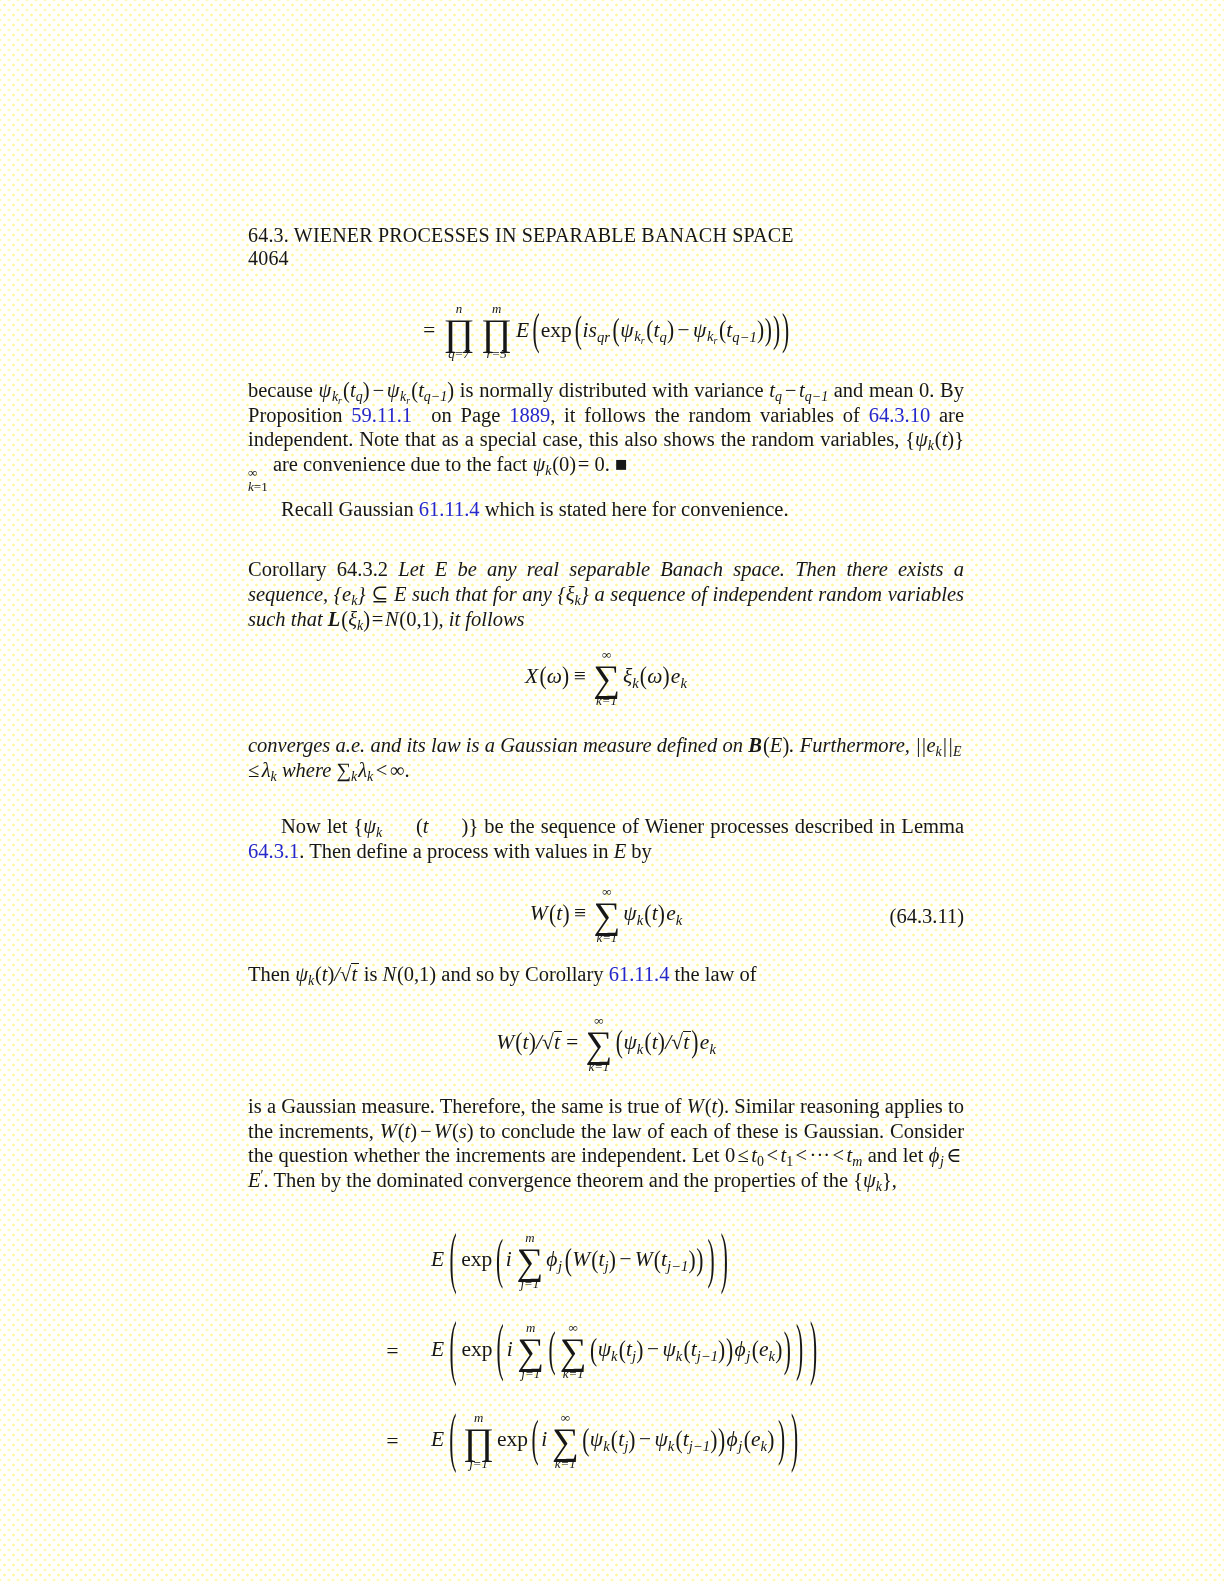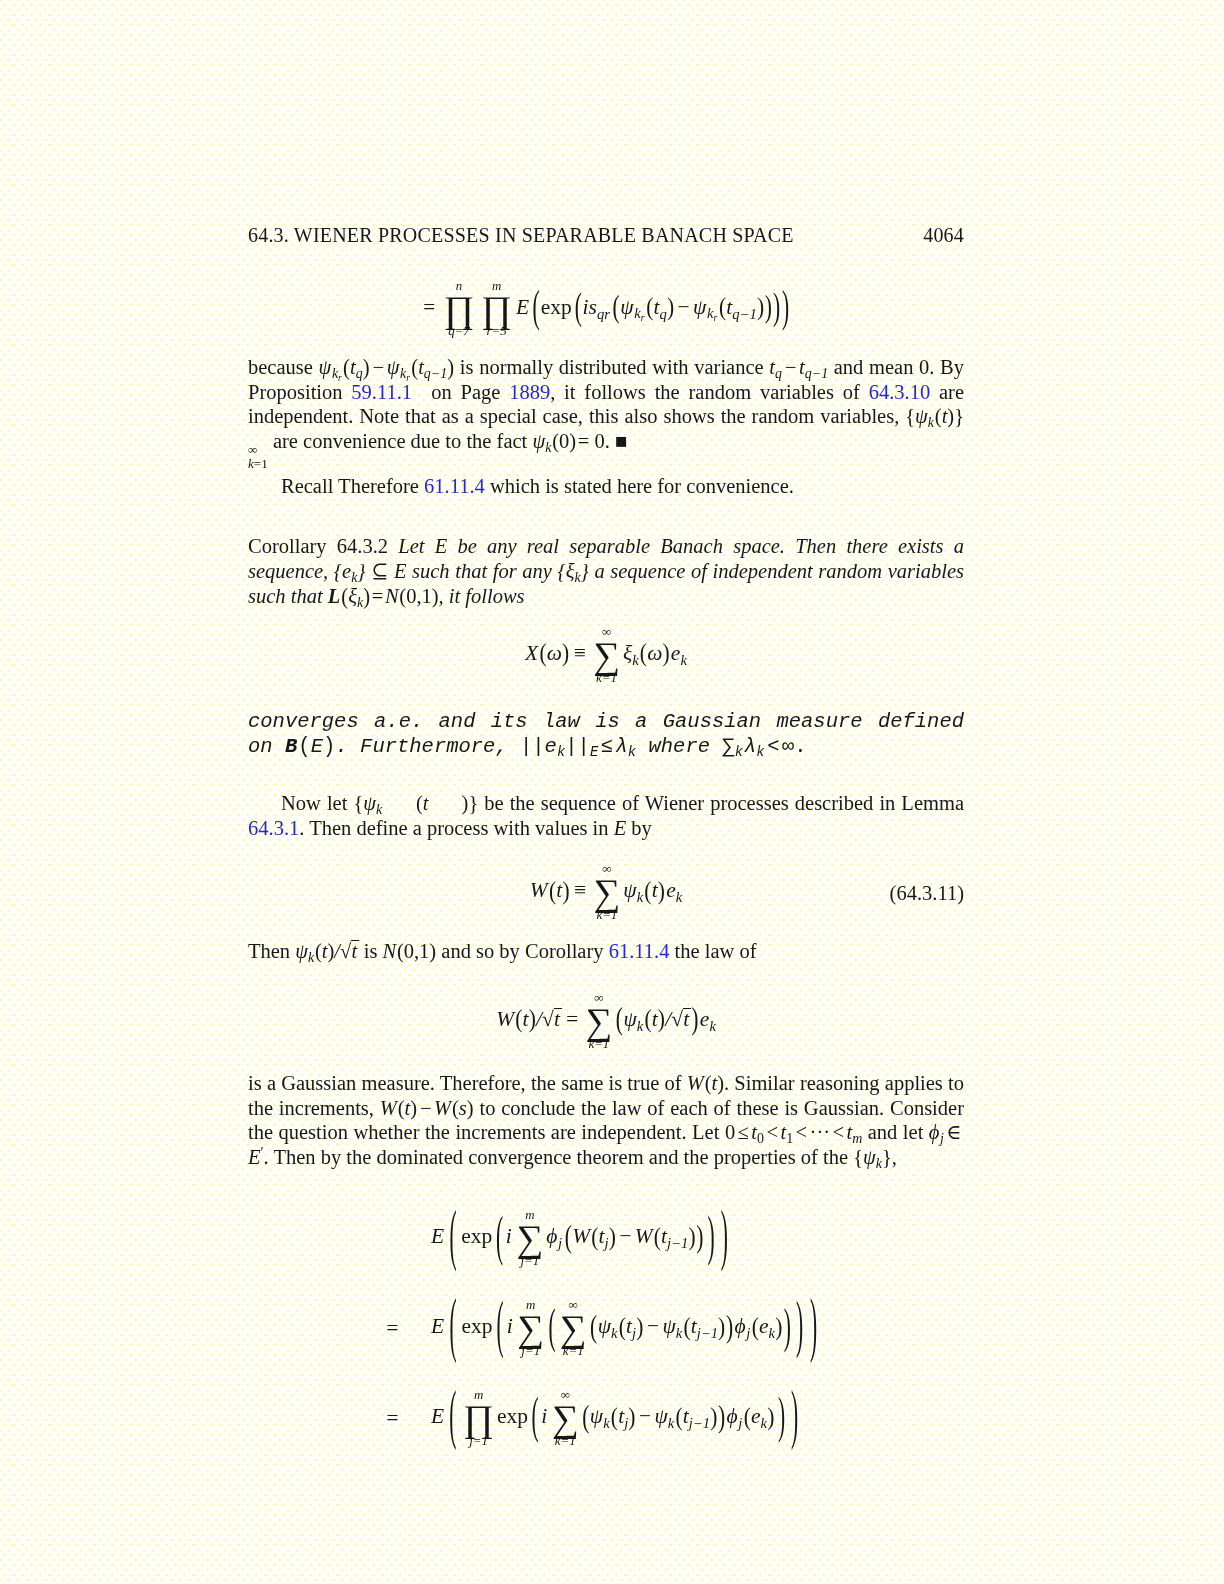--- a/index.html
+++ b/index.html
@@ -9,21 +9,21 @@
     background-image:
       radial-gradient(rgba(255,243,80,.55) 0.9px, rgba(255,243,80,0) 1.6px),
       radial-gradient(rgba(255,243,80,.45) 0.9px, rgba(255,243,80,0) 1.6px);
     background-size:9px 10px, 9px 10px;
     background-position:0 0, 4.5px 5px;
     font-family:"Liberation Serif","DejaVu Serif",serif;
     color:#171717;
   }
   .page{position:absolute;left:248px;top:0;width:716px;}
   .pagehead{display:flex;justify-content:space-between;align-items:baseline;
-    margin-top:224px;font-size:20px;letter-spacing:.2px;}
+    margin-top:224px;font-size:20px;letter-spacing:.2px;flex-direction:column;}
   .para{font-size:20.5px;line-height:1.2;text-align:justify;margin:0;}
   .indent{text-indent:33px;}
   
   .mi{font-style:italic;}
   .mx{font-style:normal;}
   .mb{font-weight:normal;}
   .scr{font-style:italic;font-weight:600;}
   .mlink{color:#2727cb;cursor:pointer;}
   .msub{font-size:68%;vertical-align:-0.3em;line-height:0;}
   .msup{font-size:68%;vertical-align:0.5em;line-height:0;}
@@ -45,21 +45,21 @@
     font-size:20.5px;}
   .dline{display:flex;align-items:center;font-size:21.5px;padding-left:137px;
     white-space:nowrap;}
   .dline .rel{width:46px;font-style:italic;flex:0 0 auto;}
   
   #eq1{margin:26px 0 10px;height:72px;}
   #para-a{margin-top:8px;}
   #para-recall{margin-top:3px;}
   #corollary{margin-top:36px;}
   #eq2{margin:12px 0 8px;height:70px;}
-  #cor-tail{margin-top:20px;font-family:Liberation Mono, monospace;}
+  #cor-tail{margin-top:20px;}
   #para-now{margin-top:32px;}
   #eq3{margin:18px 0 12px;height:68px;}
   #para-then{margin-top:4px;}
   #eq4{margin:22px 0 14px;height:72px;}
   #para-gauss{margin-top:6px;}
   #eq5{margin-top:26px;}
   #eq5-l1{height:86px;}
   #eq5-l2{height:94px;}
   #eq5-l3{height:86px;}
 </style>
@@ -83,21 +83,21 @@
           <span class="osym">∏</span>
           <span class="olim">r=5</span>
         </span><span style="display: inline-block; width: 0.05em;"></span><span class="mi">E</span><span style="display: inline-block; width: 0.1em;"></span><span class="mparen" style="transform: scaleY(2.1); margin: 0px 0.0495em;">(</span><span class="mx">exp</span><span style="display: inline-block; width: 0.1em;"></span><span class="mparen" style="transform: scaleY(1.8); margin: 0px 0.036em;">(</span><span class="mi">is</span><span class="msub"><span class="mi">qr</span></span><span style="display: inline-block; width: 0.1em;"></span><span class="mparen" style="transform: scaleY(1.5); margin: 0px 0.0225em;">(</span><span class="mi">ψ</span><span style="display: inline-block; width: 0.03em;"></span><span class="msub"><span class="mi">k</span><span class="msub"><span class="mi">r</span></span></span><span style="display: inline-block; width: 0.07em;"></span><span class="mparen" style="transform: scaleY(1.15); margin: 0px 0.00675em;">(</span><span class="mi">t</span><span class="msub"><span class="mi">q</span></span><span class="mparen" style="transform: scaleY(1.15); margin: 0px 0.00675em;">)</span><span style="display: inline-block; width: 0.1em;"></span><span class="mi">−</span><span style="display: inline-block; width: 0.1em;"></span><span class="mi">ψ</span><span style="display: inline-block; width: 0.03em;"></span><span class="msub"><span class="mi">k</span><span class="msub"><span class="mi">r</span></span></span><span style="display: inline-block; width: 0.07em;"></span><span class="mparen" style="transform: scaleY(1.15); margin: 0px 0.00675em;">(</span><span class="mi">t</span><span class="msub"><span class="mi">q−1</span></span><span class="mparen" style="transform: scaleY(1.15); margin: 0px 0.00675em;">)</span><span class="mparen" style="transform: scaleY(1.5); margin: 0px 0.0225em;">)</span><span class="mparen" style="transform: scaleY(1.8); margin: 0px 0.036em;">)</span><span class="mparen" style="transform: scaleY(2.1); margin: 0px 0.0495em;">)</span></span>
   </div>
 
   <p class="para" id="para-a"><span class="mx">because </span><span class="mi">ψ</span><span style="display: inline-block; width: 0.03em;"></span><span class="msub"><span class="mi">k</span><span class="msub"><span class="mi">r</span></span></span><span style="display: inline-block; width: 0.06em;"></span><span class="mparen" style="transform: scaleY(1.1); margin: 0px 0.0045em;">(</span><span class="mi">t</span><span class="msub"><span class="mi">q</span></span><span class="mparen" style="transform: scaleY(1.1); margin: 0px 0.0045em;">)</span><span style="display: inline-block; width: 0.08em;"></span><span class="mi">−</span><span style="display: inline-block; width: 0.08em;"></span><span class="mi">ψ</span><span style="display: inline-block; width: 0.03em;"></span><span class="msub"><span class="mi">k</span><span class="msub"><span class="mi">r</span></span></span><span style="display: inline-block; width: 0.06em;"></span><span class="mparen" style="transform: scaleY(1.1); margin: 0px 0.0045em;">(</span><span class="mi">t</span><span class="msub"><span class="mi">q−1</span></span><span class="mparen" style="transform: scaleY(1.1); margin: 0px 0.0045em;">)</span><span class="mx"> is normally distributed with variance </span><span class="mi">t</span><span class="msub"><span class="mi">q</span></span><span style="display: inline-block; width: 0.08em;"></span><span class="mi">−</span><span style="display: inline-block; width: 0.08em;"></span><span class="mi">t</span><span class="msub"><span class="mi">q−1</span></span><span class="mx"> and mean 0. By Proposition </span><span class="mlink">59.11.1</span><span class="mx">  on Page </span><span class="mlink">1889</span><span class="mx">, it follows the random variables of </span><span class="mlink">64.3.10</span><span class="mx"> are independent. Note that as a special case, this also shows the random variables, </span><span class="mx">{</span><span class="mi">ψ</span><span class="msub"><span class="mi">k</span></span><span style="display: inline-block; width: 0.04em;"></span><span class="mparen">(</span><span class="mi">t</span><span class="mparen">)</span><span class="mx">}</span><span class="mss">
         <span class="ssu"><span class="mx">∞</span></span>
         <span class="ssd"><span class="mi">k</span><span class="mx">=1</span></span>
       </span><span class="mx"> are convenience due to the fact </span><span class="mi">ψ</span><span class="msub"><span class="mi">k</span></span><span style="display: inline-block; width: 0.04em;"></span><span class="mparen">(</span><span class="mx">0</span><span class="mparen">)</span><span style="display: inline-block; width: 0.08em;"></span><span class="mx">= 0. ■</span></p>
 
-  <p class="para indent" id="para-recall"><span class="mx">Recall Therefore </span><span class="mlink">61.11.4</span><span class="mx"> which is stated here for convenience.</span></p>
+  <p class="para indent" id="para-recall"><span class="mx">Recall Gaussian </span><span class="mlink">61.11.4</span><span class="mx"> which is stated here for convenience.</span></p>
 
   <p class="para" id="corollary"><span class="mb">Corollary 64.3.2</span><span style="display: inline-block; width: 0.5em;"></span><span class="mi">Let E be any real separable Banach space. Then there exists a sequence, {e</span><span class="msub"><span class="mi">k</span></span><span class="mi">} ⊆ E such that for any {</span><span class="mi">ξ</span><span class="msub"><span class="mi">k</span></span><span class="mi">} a sequence of independent random variables such that </span><span class="scr">L</span><span style="display: inline-block; width: 0.05em;"></span><span class="mparen" style="transform: scaleY(1.1); margin: 0px 0.0045em;">(</span><span class="mi">ξ</span><span class="msub"><span class="mi">k</span></span><span class="mparen" style="transform: scaleY(1.1); margin: 0px 0.0045em;">)</span><span style="display: inline-block; width: 0.08em;"></span><span class="mx">=</span><span style="display: inline-block; width: 0.08em;"></span><span class="mi">N</span><span style="display: inline-block; width: 0.03em;"></span><span class="mparen">(</span><span class="mx">0,1</span><span class="mparen">)</span><span class="mi">, it follows</span></p>
 
   <div class="eq" id="eq2">
     <span class="eqbody"><span class="mi">X</span><span style="display: inline-block; width: 0.05em;"></span><span class="mparen" style="transform: scaleY(1.15); margin: 0px 0.00675em;">(</span><span class="mi">ω</span><span class="mparen" style="transform: scaleY(1.15); margin: 0px 0.00675em;">)</span><span style="display: inline-block; width: 0.2em;"></span><span class="mx">≡</span><span style="display: inline-block; width: 0.2em;"></span><span class="mop">
           <span class="olim">∞</span>
           <span class="osym">∑</span>
           <span class="olim">k=1</span>
         </span><span class="mi">ξ</span><span class="msub"><span class="mi">k</span></span><span style="display: inline-block; width: 0.05em;"></span><span class="mparen" style="transform: scaleY(1.15); margin: 0px 0.00675em;">(</span><span class="mi">ω</span><span class="mparen" style="transform: scaleY(1.15); margin: 0px 0.00675em;">)</span><span style="display: inline-block; width: 0.05em;"></span><span class="mi">e</span><span class="msub"><span class="mi">k</span></span></span>
   </div>

